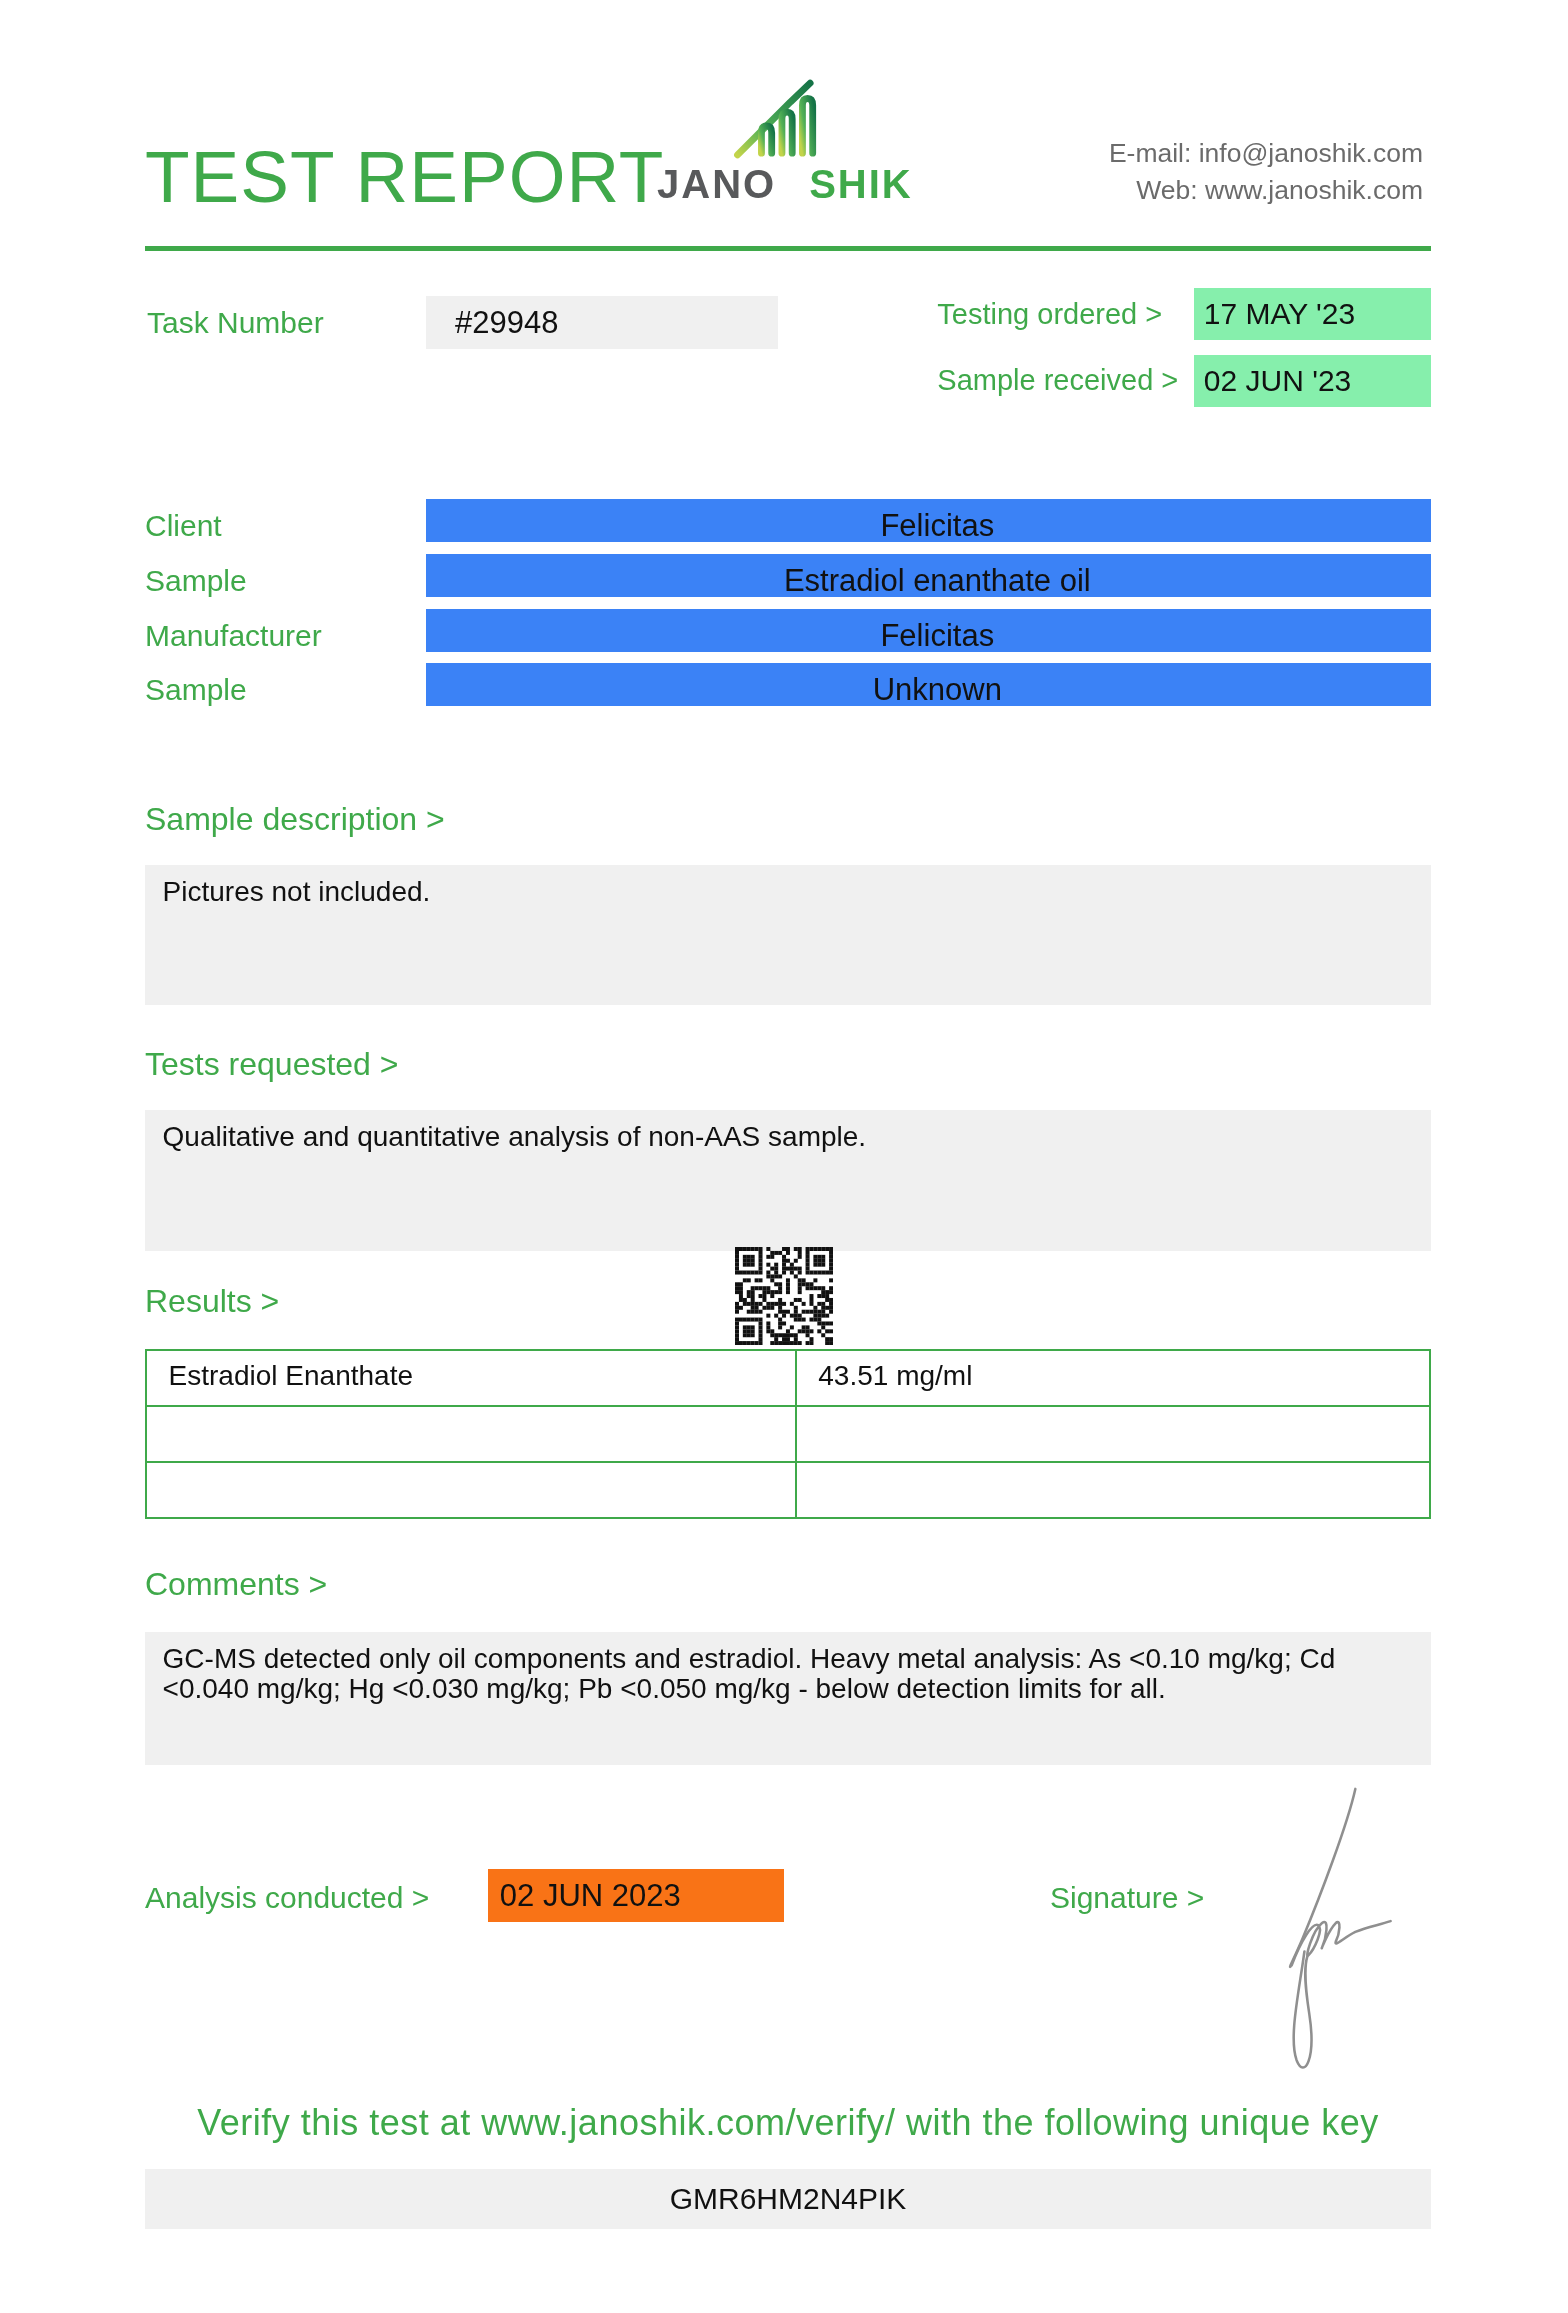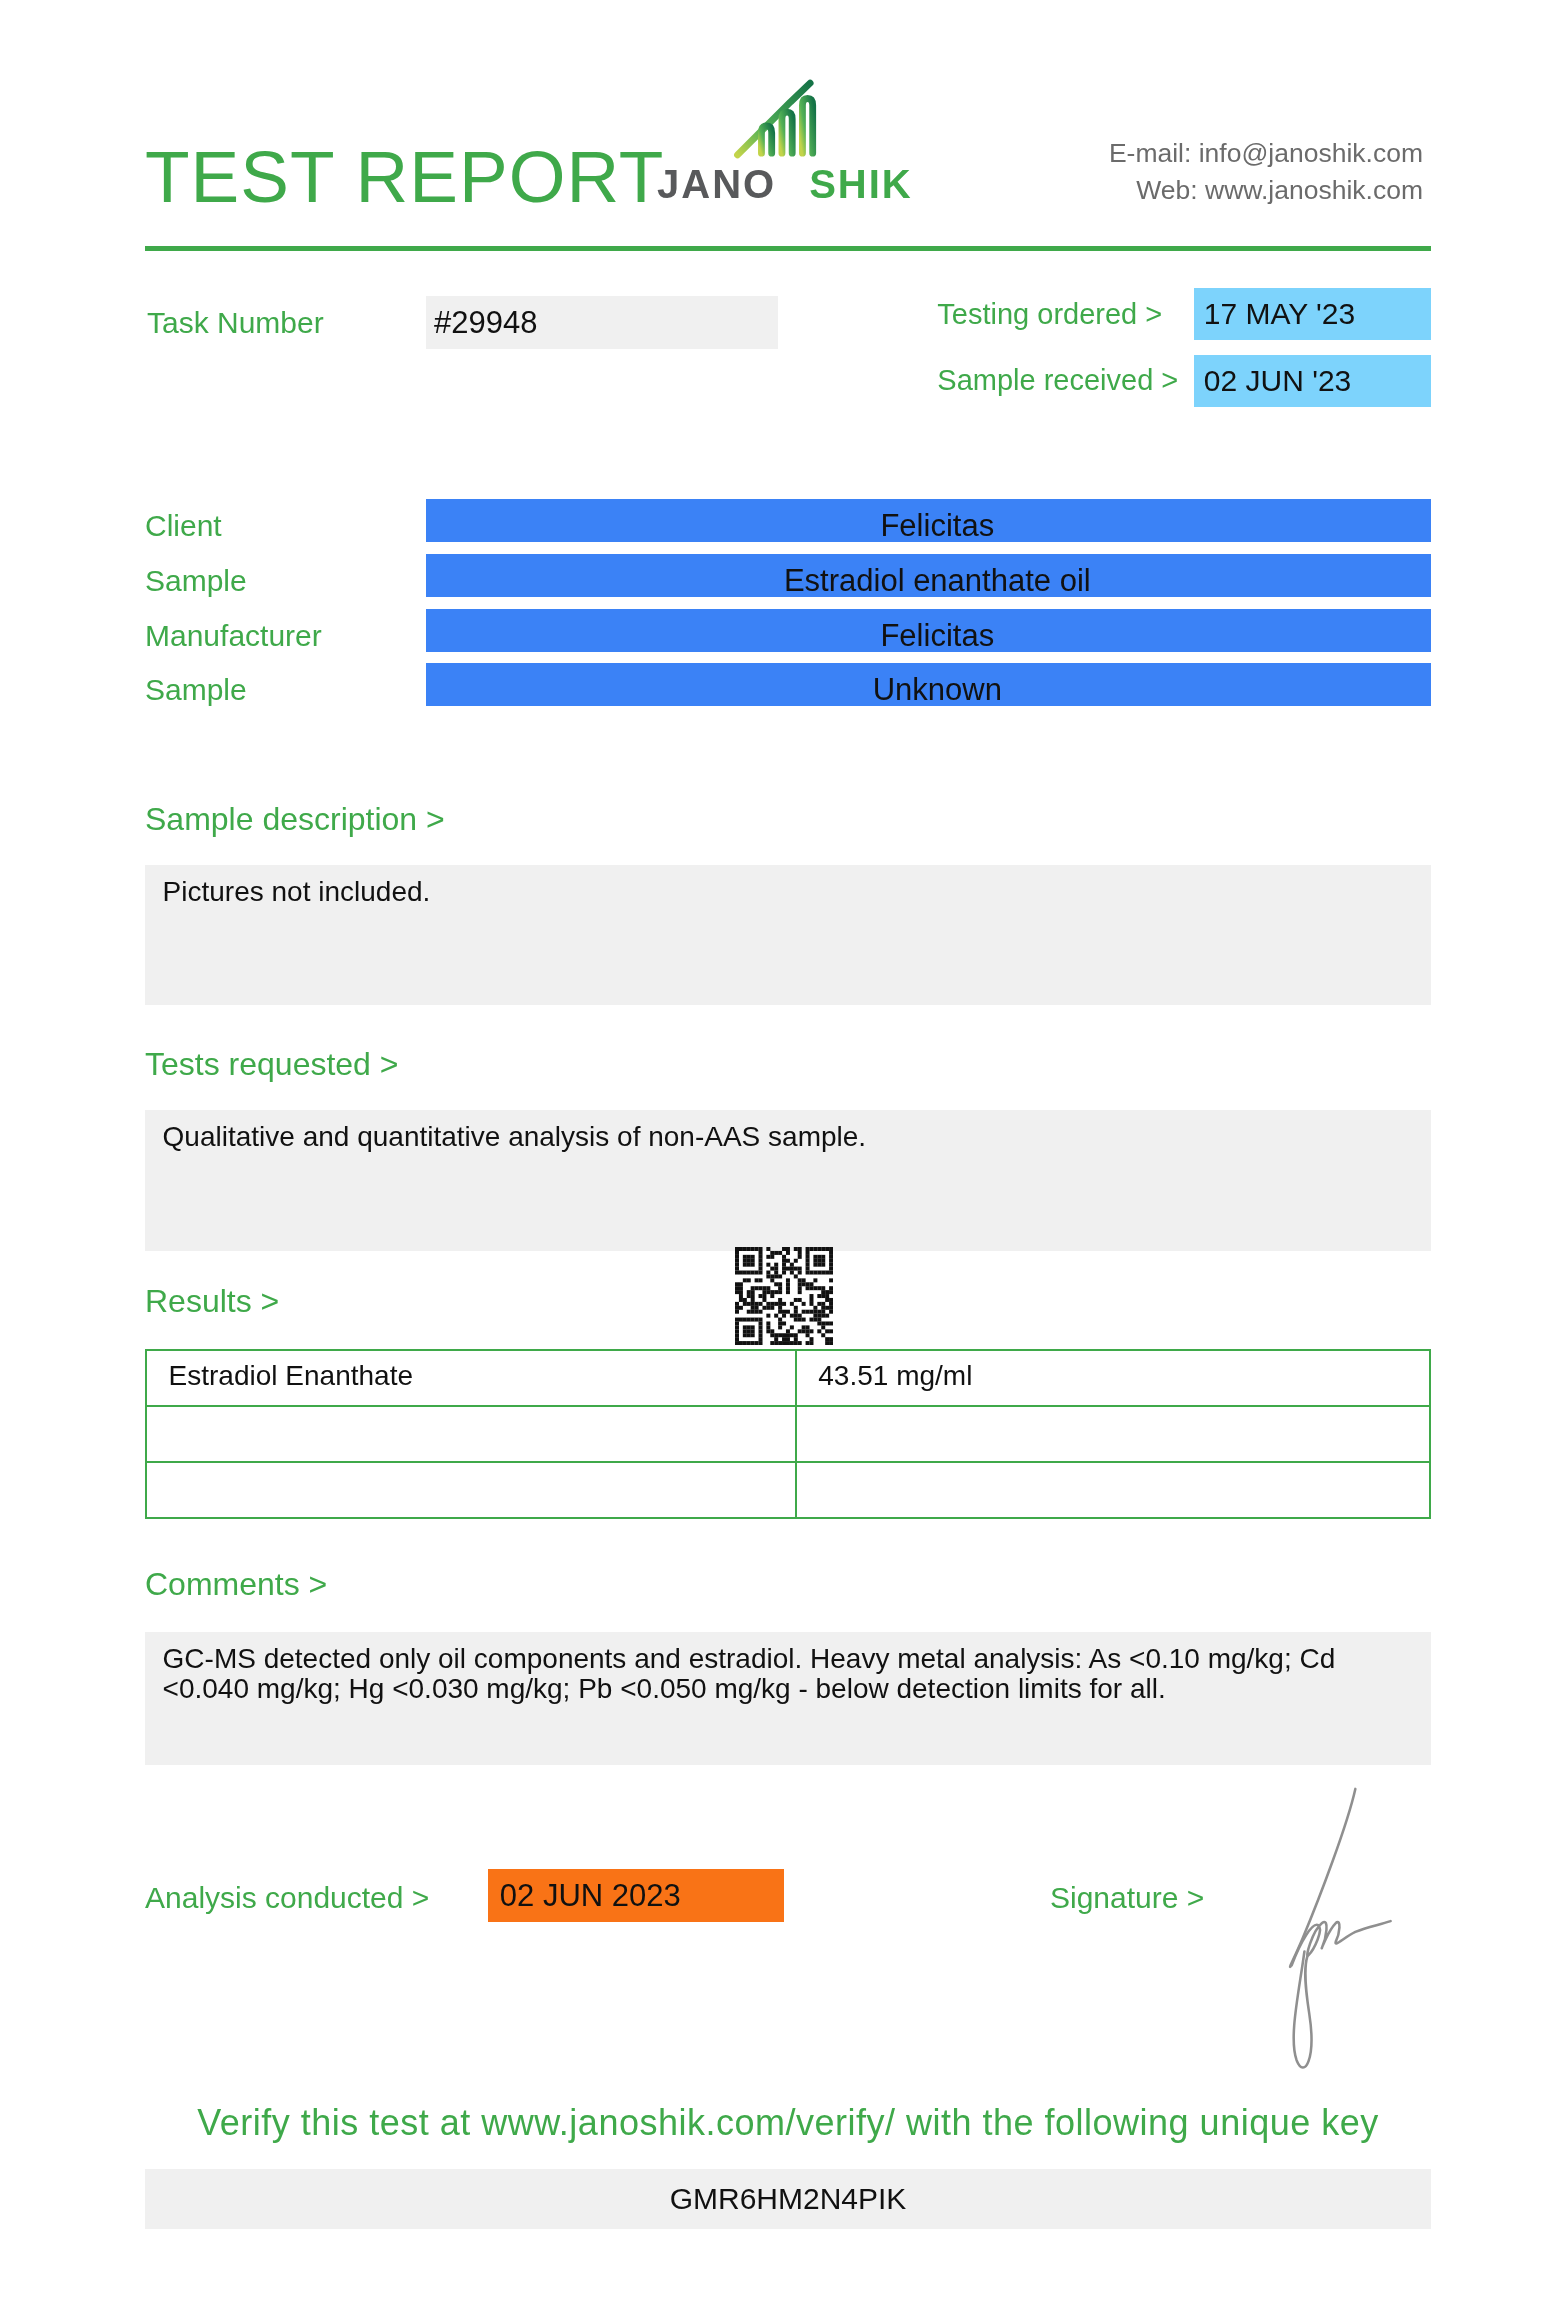--- a/index.html
+++ b/index.html
@@ -17,26 +17,26 @@
   .logo-jano { color:#58595b; }
   .logo-shik { color:#3fa94a;margin-left:33px; }
   .contact { position:absolute; right:8px; top:135px; text-align:right;
              font-size:26.5px; line-height:37px; color:#6b6b6b; }
 
   
   .meta { position:relative; height:167px; }
   .green-label { color:#3fa94a; font-size:30px; white-space:nowrap; }
   .task-label { position:absolute; left:2px; top:55px; }
   .task-box { position:absolute; left:281px; top:45px; width:352px; height:53px;
-              background:#f0f0f0; font-size:31px; line-height:53px; padding-left:8px; }
+              background:#f0f0f0; font-size:31px; line-height:53px; padding-left:29px; }
   .dates { position:absolute; right:0; top:37px; }
   .date-row { display:flex; align-items:center; justify-content:space-between; }
   .date-row + .date-row { margin-top:14.7px; }
   .date-row .green-label { font-size:29px; margin-right:15.7px; }
-  .date-box { width:237px; height:52px; background:#7dd3fc; font-size:30px;
+  .date-box { width:237px; height:52px; background:#86efac; font-size:30px;
               line-height:52px; padding-left:9.8px; white-space:nowrap; }
 
   
   .fields { margin-top:81px; }
   .field-row { display:flex; height:43px; margin-bottom:11.8px; }
   .field-label { width:281px; font-size:30px; color:#3fa94a; line-height:53px; }
   .field-value { flex:1; background:#3b82f6; font-size:31px; line-height:53px; padding-left:17.6px;text-align:center; }
 
   
   .sec-heading { font-size:32px; color:#3fa94a; }

